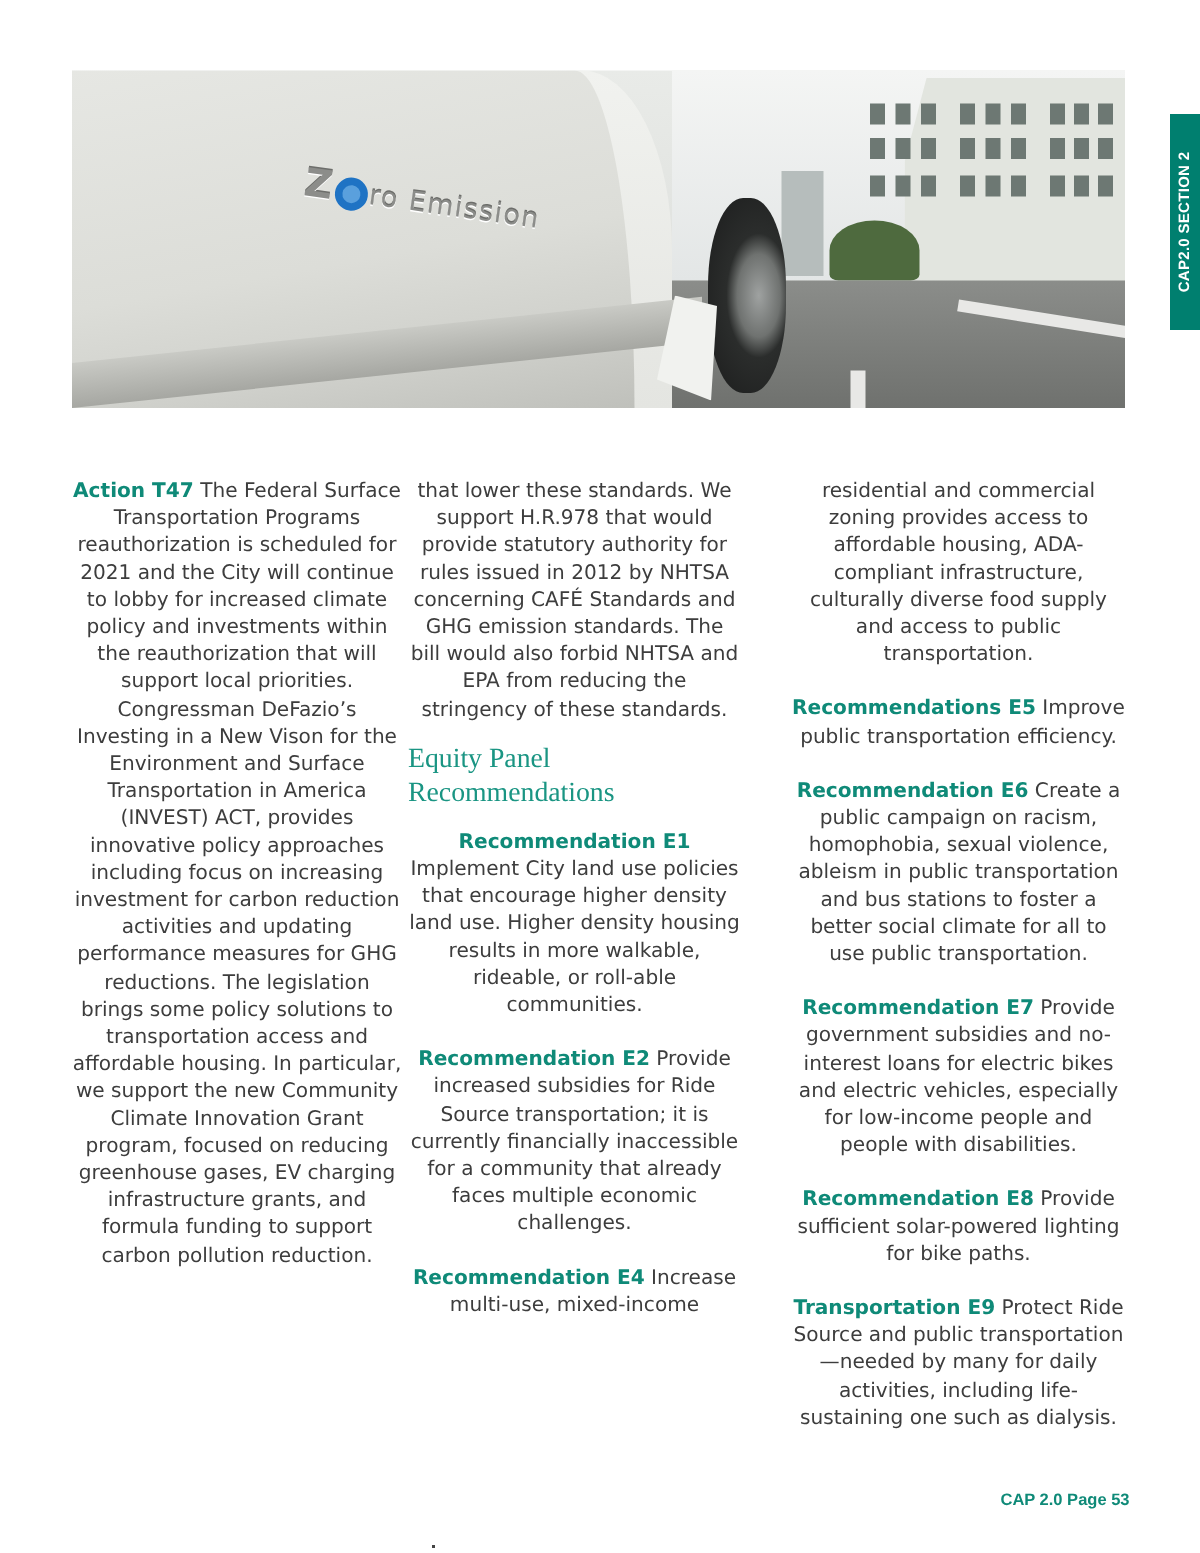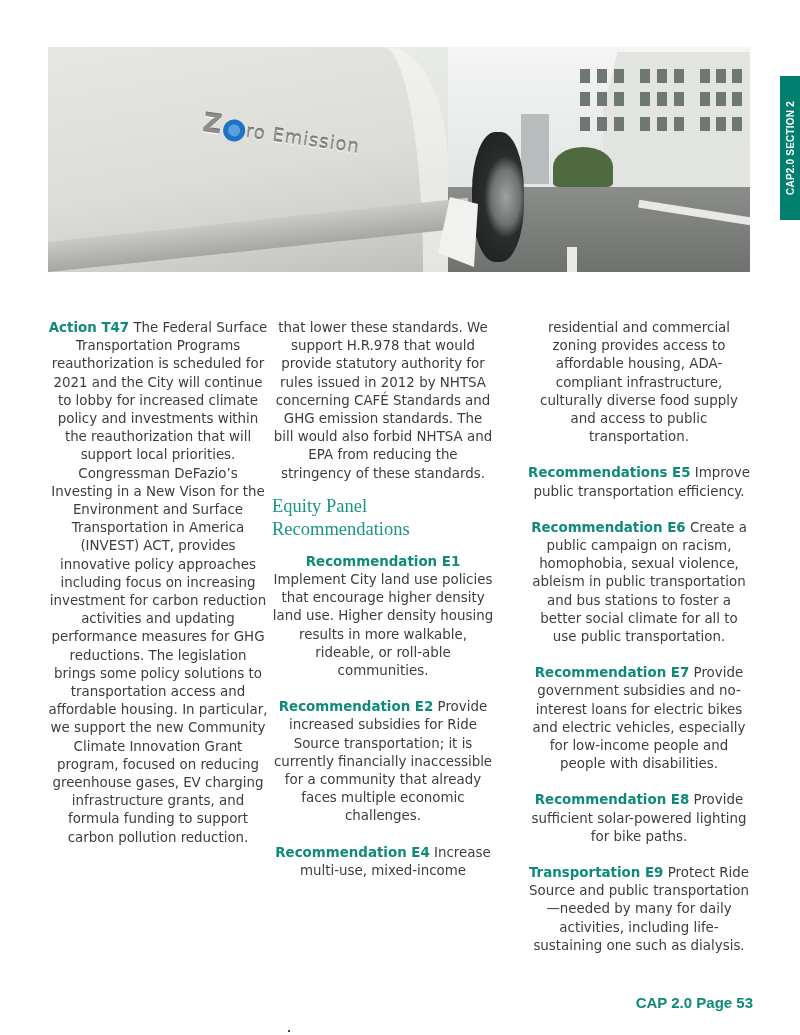--- a/index.html
+++ b/index.html
@@ -47,21 +47,21 @@
 
   .col { position: absolute; top: 307px; width: 222px; font-size: 13.4px; line-height: 18.2px; color: #3d3d3d; }
   .col1 { left: 47px; }
   .col2 { left: 272px; }
   .col3 { left: 528px; }
   .para { margin: 12px 0 18px 0; text-align: center; }
   .lead { color: #0f8a78; font-weight: bold; }
   .heading { color: #1a9583; font-size: 18.5px; line-height: 23px; margin: 12px 0 10px 0; font-weight: normal; font-family: Liberation Serif, serif; }
 
   .footer { position: absolute; right: 47px; top: 994px; color: #0f8a78; font-family: "Liberation Sans", sans-serif;
-           font-weight: bold; font-size: 15px; }
+           font-weight: bold; font-size: 11px; }
   .dot { position: absolute; left: 288px; top: 1030px; width: 2px; height: 2px; background: #444; }
 </style>
 </head>
 <body>
 
 <div class="photo" title="White electric car with Zero Emission badge on a city street">
   <div class="sky"></div>
   <div class="building"></div>
   <div class="tower"></div>
   <div class="trees"></div>

